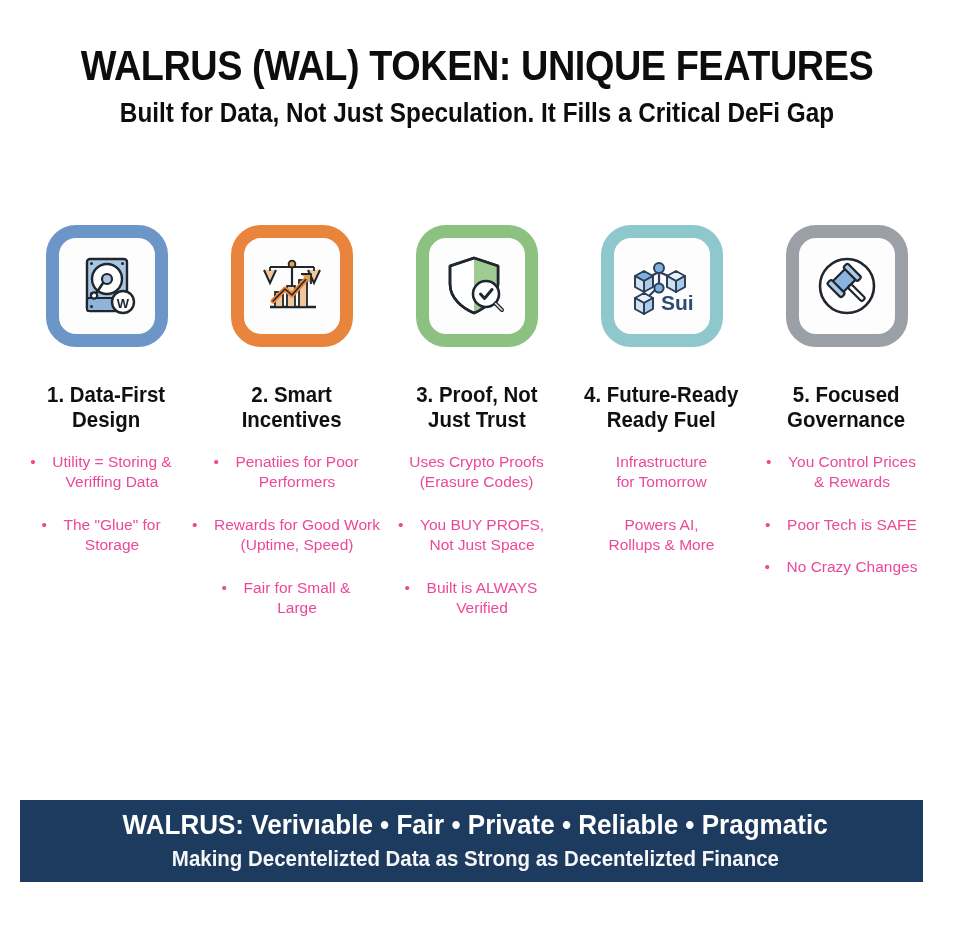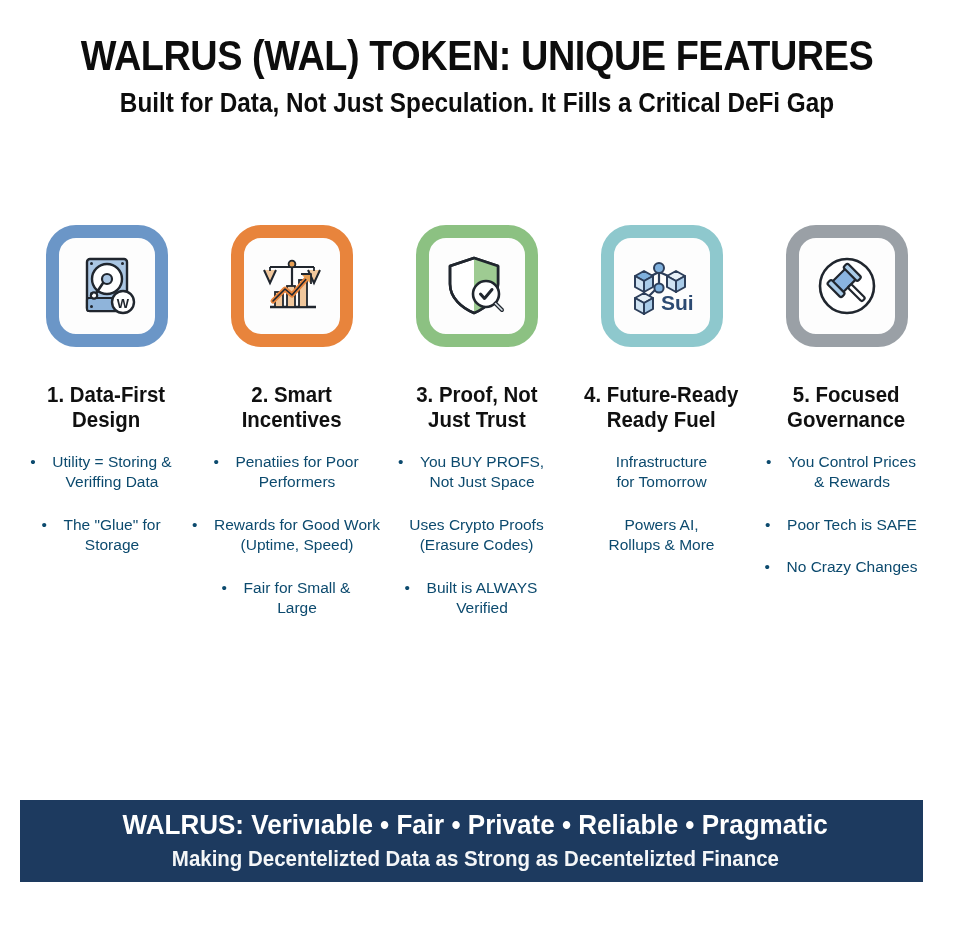--- a/index.html
+++ b/index.html
@@ -12,21 +12,21 @@
     height: 928px;
     position: relative;
     font-family: "Liberation Sans", sans-serif;
     color: #111111;
     overflow: hidden;
   }
 
   
   .header {
     position: absolute;
-    top: 32px;
+    top: 42px;
     left: 0;
     width: 954px;
     text-align: center;
   }
   .title {
     font-size: 43px;
     font-weight: bold;
     letter-spacing: -0.5px;
     line-height: 1.08;
     color: #0d0d0d;
@@ -88,21 +88,21 @@
   .bullets {
     margin-top: 18px;
     width: 185px;
     display: flex;
     flex-direction: column;
     align-items: center;
   }
   .bullet {
     font-size: 15.5px;
     line-height: 1.32;
-    color: #0c4a6e;
+    color: #ec4899;
     text-align: center;
     margin-bottom: 22px;
     white-space: pre-line;
     position: relative;
     max-width: 180px;
   }
   .bullet.has-dot::before {
     content: "\2022";
     position: absolute;
     left: -11px;
@@ -229,24 +229,24 @@
           <circle cx="45" cy="44" r="13" fill="#ffffff" stroke="#20262e" stroke-width="2.6"></circle>
           <path d="M39.5 44 L43.5 48.5 L51 39.5" fill="none" stroke="#20262e" stroke-width="3" stroke-linecap="round" stroke-linejoin="round"></path>
           <line x1="54.5" y1="53.5" x2="61" y2="60" stroke="#20262e" stroke-width="4" stroke-linecap="round"></line>
           <line x1="54.5" y1="53.5" x2="61" y2="60" stroke="#dde4ea" stroke-width="1.6" stroke-linecap="round"></line>
         </svg>
       </span>
     </div>
     <div class="col-head">3. Proof, Not
 Just Trust</div>
     <div class="bullets">
+      <div class="bullet">Uses Crypto Proofs
+(Erasure Codes)</div>
       <div class="bullet has-dot">You BUY PROFS,
 Not Just Space</div>
-      <div class="bullet">Uses Crypto Proofs
-(Erasure Codes)</div>
       <div class="bullet has-dot">Built is ALWAYS
 Verified</div>
     </div>
   </div>
 
   <div class="column">
     <div class="tile" style="border-color:#8ec8cd;">
       <span>
         <svg width="78" height="72" viewBox="0 0 78 72">
           <line x1="24" y1="28" x2="36" y2="22" stroke="#2c3e5a" stroke-width="2.2"></line>

